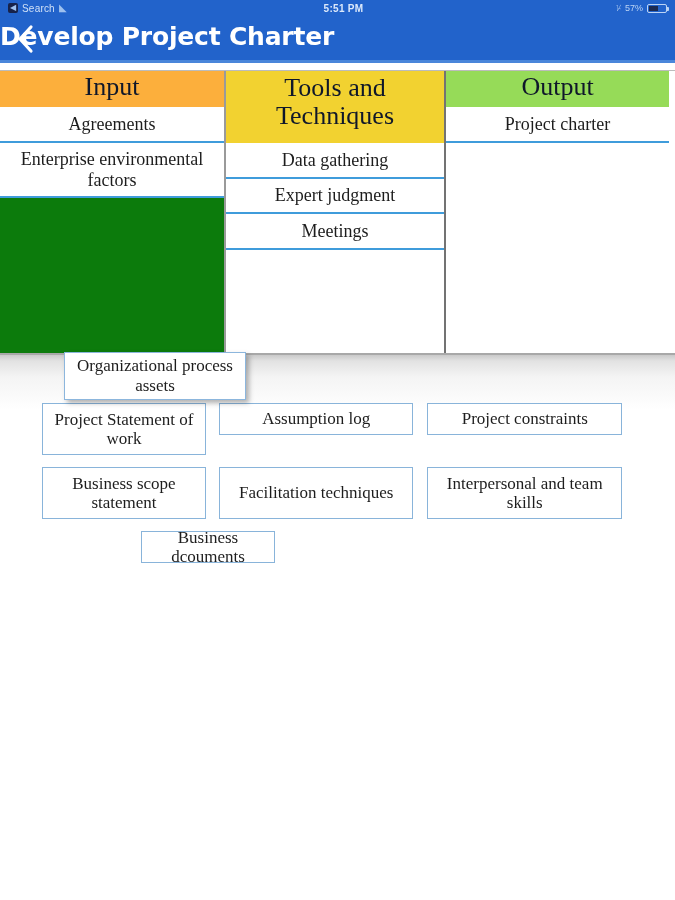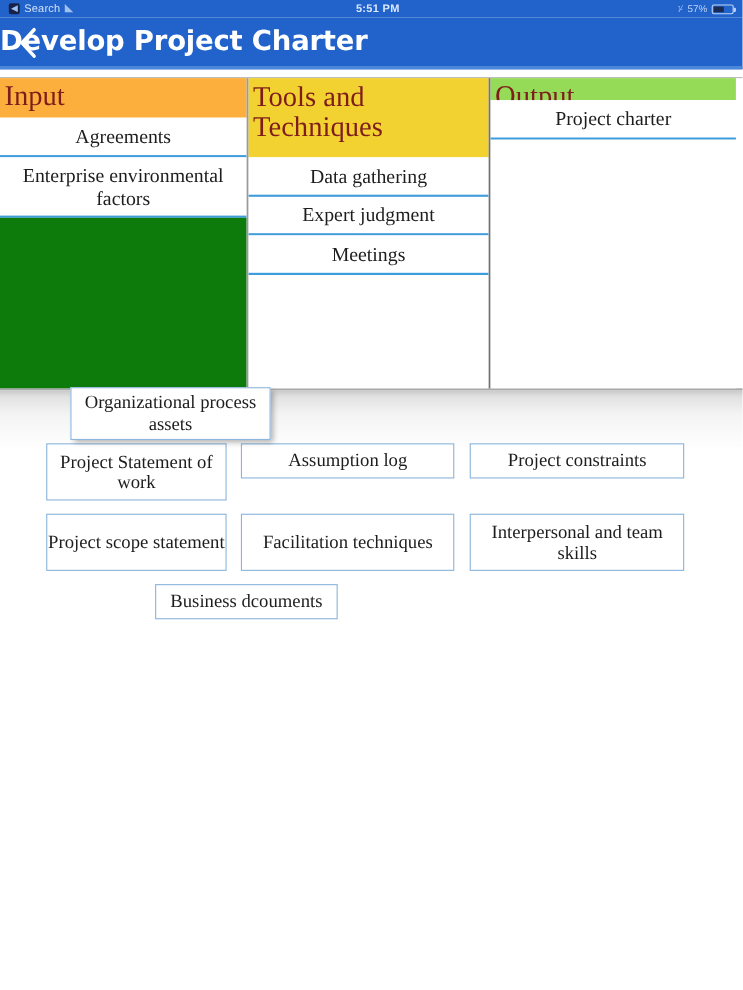--- a/index.html
+++ b/index.html
@@ -143,32 +143,32 @@
     position: relative;
     display: flex;
     flex-direction: column;
     box-sizing: border-box;
   }
   .col-input   { width: 226px; border-right: 2px solid #9a9a9a; }
   .col-tools   { width: 220px; border-right: 2px solid #737373; }
   .col-output  { width: 223px; }
 
   .colhead {
-    text-align: left;
+    text-align: center;
     font-family: "Liberation Serif", serif;
     font-size: 26px;
-    color: #7f1d1d;
+    color: #0f172a;
     line-height: 1.07;
     padding: 2px 4px 4px;
     box-sizing: border-box;
     flex: 0 0 auto;
   }
   .head-input  { background: #FCAF3C; height: 36px; }
   .head-tools  { background: #F2D230; height: 72px; padding-top: 3px; }
-  .head-output { background: #96DB58; height: 20px; }
+  .head-output { background: #96DB58; height: 36px; }
 
   .cell {
     font-family: "Liberation Serif", serif;
     font-size: 18px;
     color: #1d1d1d;
     text-align: center;
     line-height: 1.12;
     padding: 3px 4px;
     border-bottom: 2px solid #3f9cdb;
     box-sizing: border-box;
@@ -242,21 +242,21 @@
     text-align: center;
     line-height: 1.12;
     display: flex;
     align-items: center;
     justify-content: center;
     box-sizing: border-box;
     cursor: grab;
   }
   .w182 { width: 182px; }
   .w180 { width: 216px; }
-  .w166 { width: 166px; }
+  .w166 { width: 134px; }
   .h52  { height: 52px; }
   .h32  { height: 32px; }
   .gap-a { margin-right: 13px; }
   .gap-b { margin-right: 14px; }
 </style>
 </head>
 <body>
 
 <div class="statusbar">
   <div class="sb-left">
@@ -316,21 +316,21 @@
 
 <div class="bank">
 
   <div class="bank-row">
     <div class="bank-card w182 h52 gap-a">Project Statement of work</div>
     <div class="bank-card w180 h32 gap-b">Assumption log</div>
     <div class="bank-card w180 h32">Project constraints</div>
   </div>
 
   <div class="bank-row">
-    <div class="bank-card w182 h52 gap-a">Project scope statement</div>
+    <div class="bank-card w182 h52 gap-a">Business scope statement</div>
     <div class="bank-card w180 h52 gap-b">Facilitation techniques</div>
     <div class="bank-card w180 h52">Interpersonal and team skills</div>
   </div>
 
   <div class="bank-row r3">
     <div class="bank-card w166 h32">Business dcouments</div>
   </div>
 
 </div>
 

